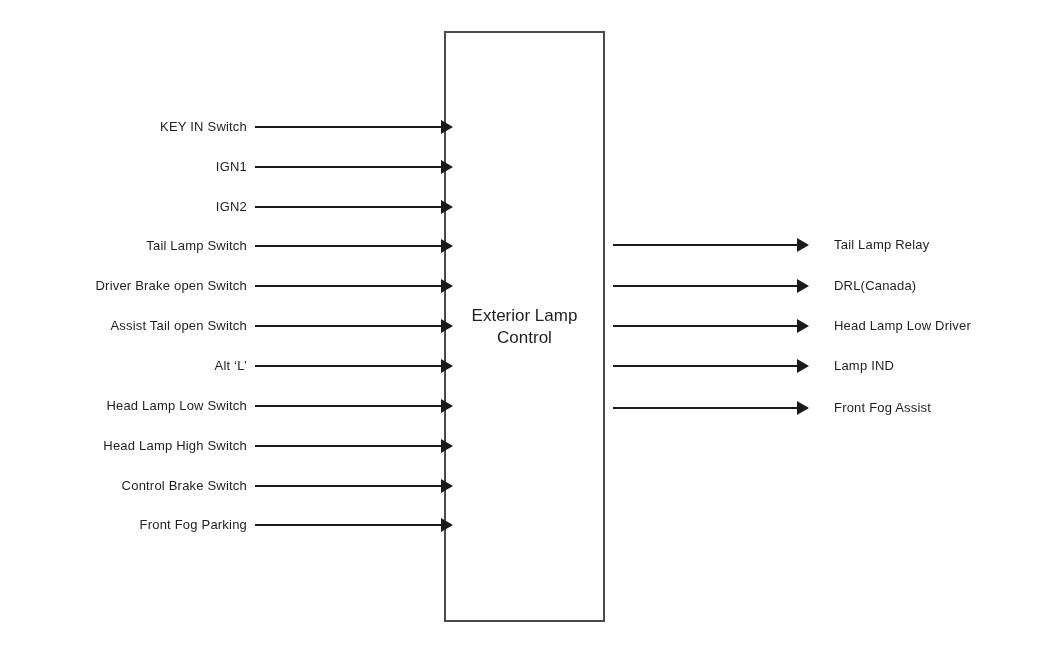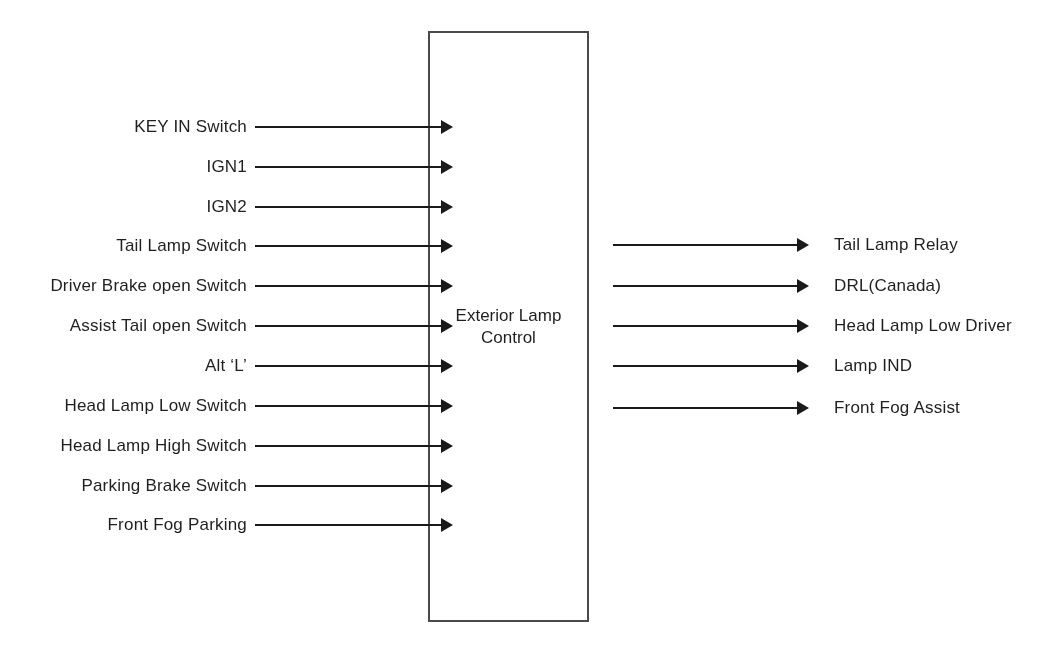--- a/index.html
+++ b/index.html
@@ -17,21 +17,21 @@
   .stage{
     position:relative;
     width:1050px;
     height:651px;
     background:var(--bg);
     overflow:hidden;
   }
   
   .block{
     position:absolute;
-    left:428px;
+    left:444px;
     top:31px;
     width:161px;
     height:591px;
     border:2px solid var(--box-border);
     background:var(--bg);
     display:flex;
     align-items:center;
     justify-content:center;
   }
   .block-label{
@@ -44,21 +44,21 @@
   
   .signal{
     position:absolute;
     left:0; right:0;
     height:0;
   }
   .sig-label{
     position:absolute;
     top:-11px;
     line-height:22px;
-    font-size:17px;
+    font-size:13px;
     white-space:nowrap;
     letter-spacing:0.2px;
   }
   .in-label{ right:803px; text-align:right; }
   .out-label{ left:819px; text-align:left;margin-left:15px; }
   .line{
     position:absolute;
     top:-1px;
     height:2px;
     background:var(--arrow);
@@ -138,21 +138,21 @@
         <div class="head in-head"></div>
       </div>
 
       <div class="signal" style="top: 446px;">
         <span class="sig-label in-label">Head Lamp High Switch</span>
         <div class="line in-line"></div>
         <div class="head in-head"></div>
       </div>
 
       <div class="signal" style="top: 486px;">
-        <span class="sig-label in-label">Parking Brake Switch</span>
+        <span class="sig-label in-label">Control Brake Switch</span>
         <div class="line in-line"></div>
         <div class="head in-head"></div>
       </div>
 
       <div class="signal" style="top: 525px;">
         <span class="sig-label in-label">Front Fog Parking</span>
         <div class="line in-line"></div>
         <div class="head in-head"></div>
       </div>
     </div>

